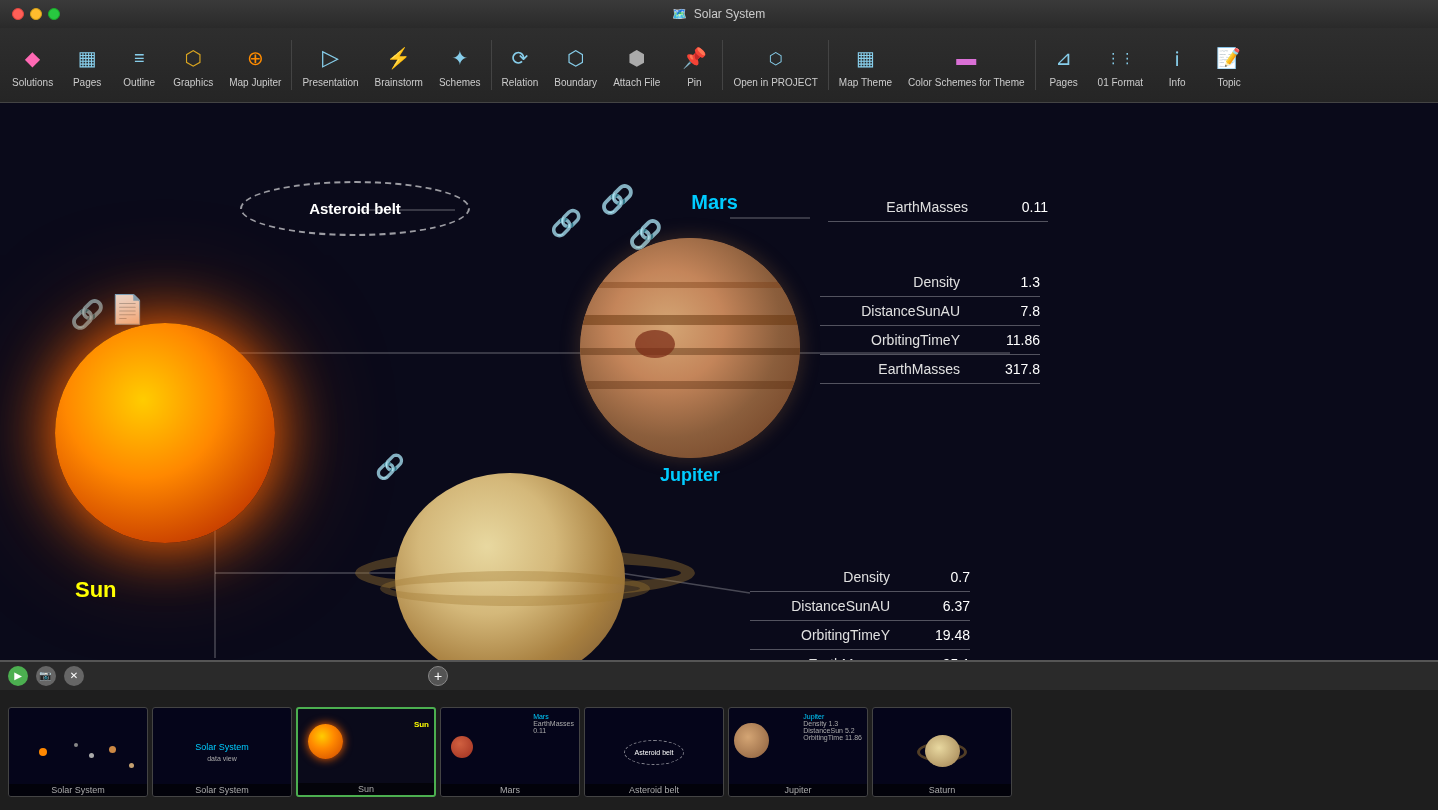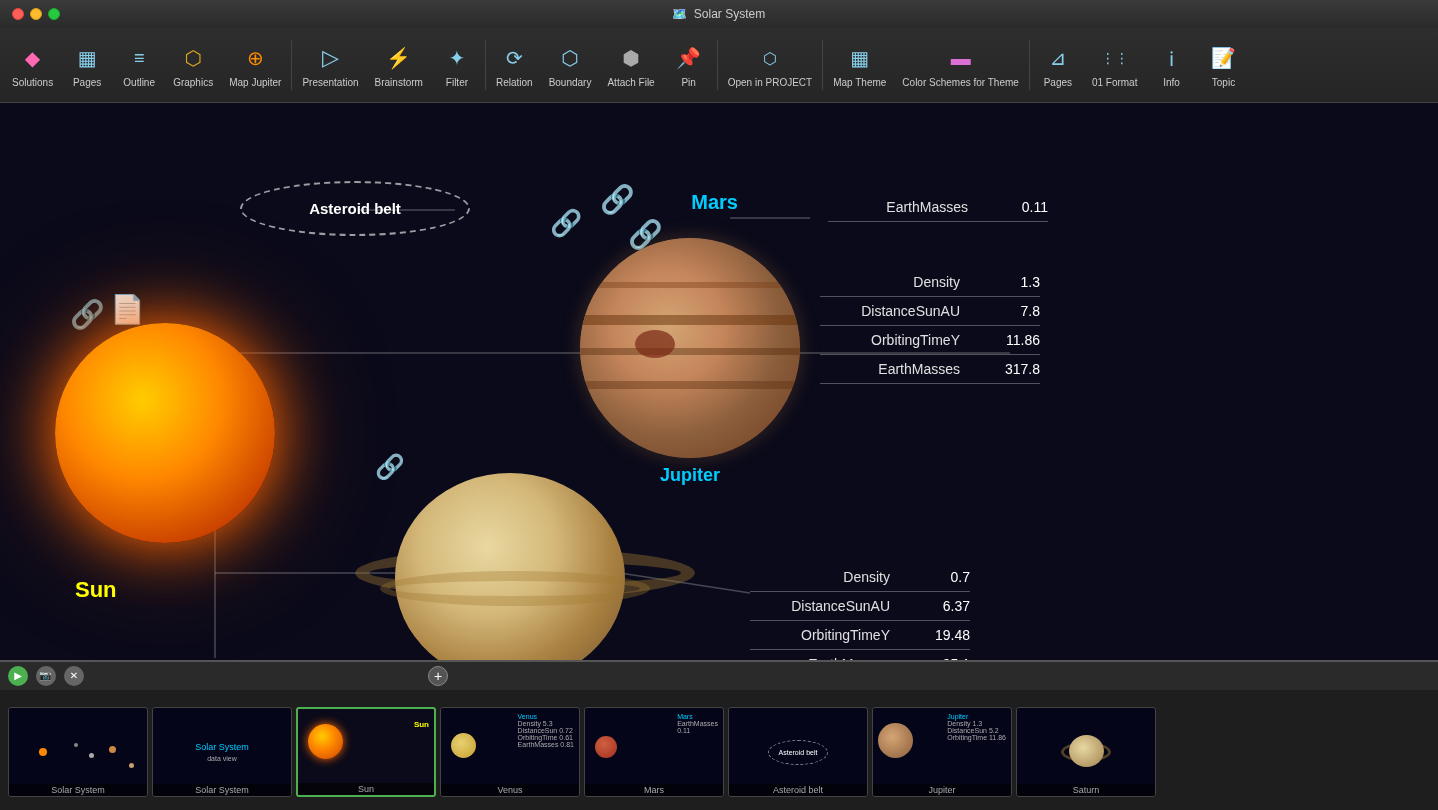--- a/index.html
+++ b/index.html
@@ -362,21 +362,21 @@
   <div class="toolbar-item">
     <div class="toolbar-icon icon-presentation" style="font-size:22px;">▷</div>
     <div class="toolbar-label">Presentation</div>
   </div>
   <div class="toolbar-item">
     <div class="toolbar-icon icon-brainstorm">⚡</div>
     <div class="toolbar-label">Brainstorm</div>
   </div>
   <div class="toolbar-item">
     <div class="toolbar-icon icon-insert">✦</div>
-    <div class="toolbar-label">Filter</div>
+    <div class="toolbar-label">Schemes</div>
   </div>
   <div class="toolbar-divider"></div>
   <div class="toolbar-item">
     <div class="toolbar-icon icon-relation">⟳</div>
     <div class="toolbar-label">Relation</div>
   </div>
   <div class="toolbar-item">
     <div class="toolbar-icon icon-boundary">⬡</div>
     <div class="toolbar-label">Boundary</div>
   </div>
@@ -566,33 +566,20 @@
       <div class="thumb-mini-content">
         <div style="width:35px;height:35px;border-radius:50%;background:radial-gradient(circle at 40% 35%, #ffcc00, #ff8800 40%, #cc4400);box-shadow:0 0 10px #ff6600;position:absolute;left:10px;top:15px;"></div>
         <div style="position:absolute;right:5px;top:10px;font-size:7px;color:#aaa;line-height:1.5;">
           <div style="color:#ffff00;font-size:8px;font-weight:bold;">Sun</div>
         </div>
       </div>
       <div class="film-thumb-label">Sun</div>
     </div>
 
 
-    <div class="film-thumb thumb-dark">
-      <div class="thumb-mini-content">
-        <div style="width:25px;height:25px;border-radius:50%;background:radial-gradient(circle at 40% 40%, #e8d070, #c4a030);position:absolute;left:10px;top:25px;"></div>
-        <div style="position:absolute;right:5px;top:5px;font-size:7px;color:#aaa;">
-          <div style="color:#00ccff;">Venus</div>
-          <div>Density 5.3</div>
-          <div>DistanceSun 0.72</div>
-          <div>OrbitingTime 0.61</div>
-          <div>EarthMasses 0.81</div>
-        </div>
-      </div>
-      <div class="film-thumb-label">Venus</div>
-    </div>
 
 
     <div class="film-thumb thumb-dark">
       <div class="thumb-mini-content">
         <div style="width:22px;height:22px;border-radius:50%;background:radial-gradient(circle at 40% 35%, #d06040, #a03020);position:absolute;left:10px;top:28px;"></div>
         <div style="position:absolute;right:5px;top:5px;font-size:7px;color:#aaa;">
           <div style="color:#00ccff;">Mars</div>
           <div>EarthMasses</div>
           <div>0.11</div>
         </div>

